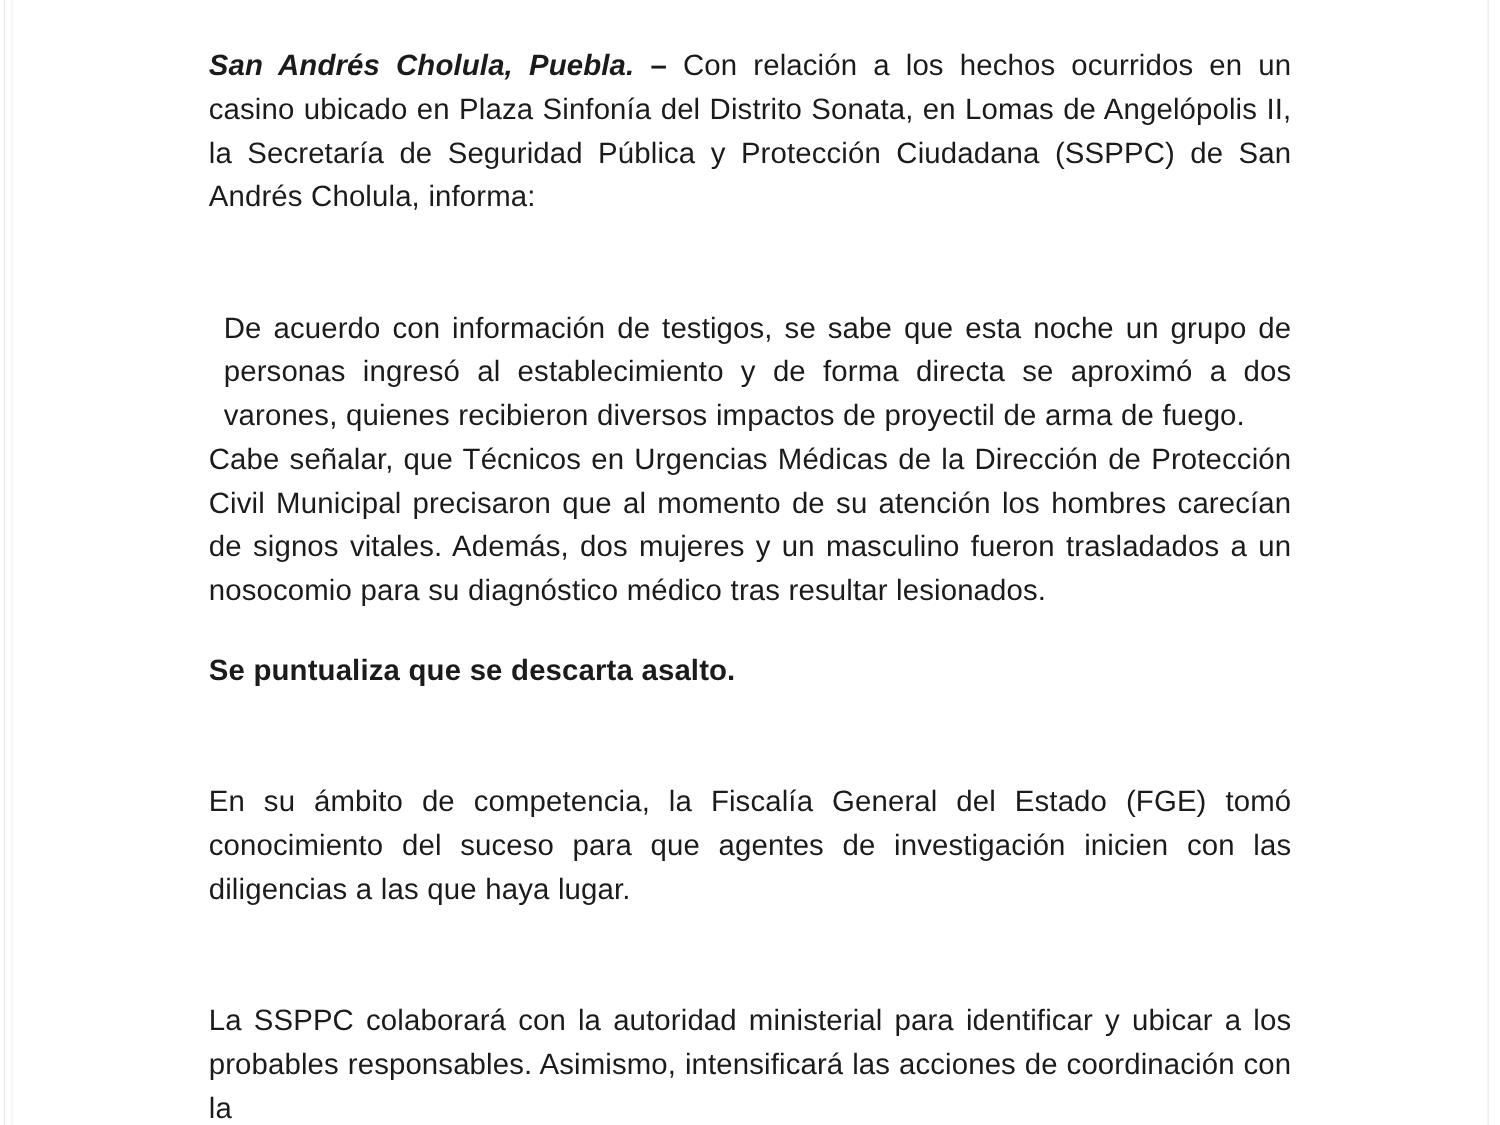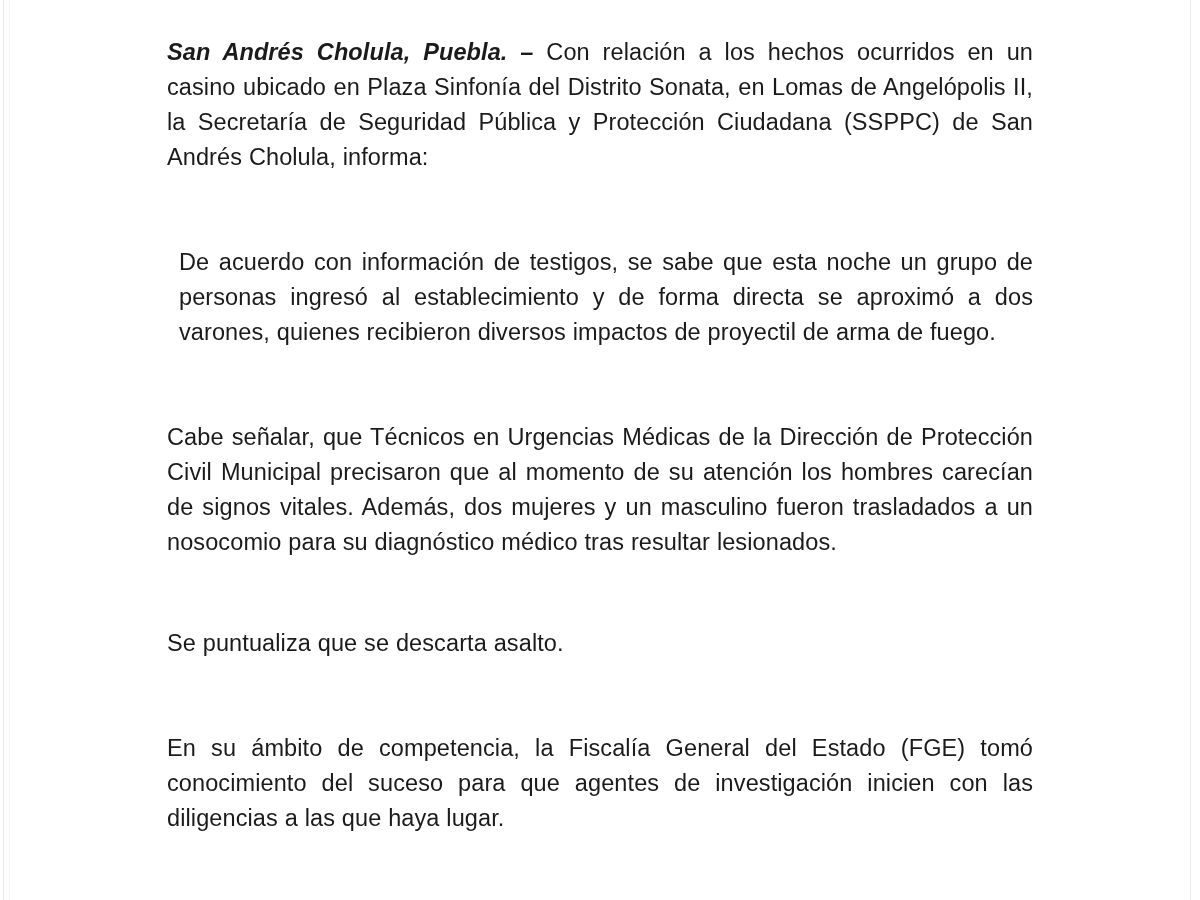--- a/index.html
+++ b/index.html
@@ -44,22 +44,22 @@
     font-size: 23.5px;
     line-height: 35px;
     letter-spacing: 0.1px;
     word-spacing: 0.2px;
     color: #1b1b1b;
   }
 
   
   .para.p1 { margin-top: 21px; }
   .para.p2 { margin-top: 70px; margin-left: 12px; }
-  .para.p3 { margin-top: 70px; }
-  .para.p4 { margin-top: 66px; }
+  .para.p3 { }
+  .para.p4 { margin-top: 29px; font-weight: bold; }
   .para.p5 { margin-top: 70px; }
   .para.p6 { margin-top: 70px; }
 
   .lead-in {
     font-weight: bold;
     font-style: italic;
   }
   .dash {
     font-weight: bold;
   }

